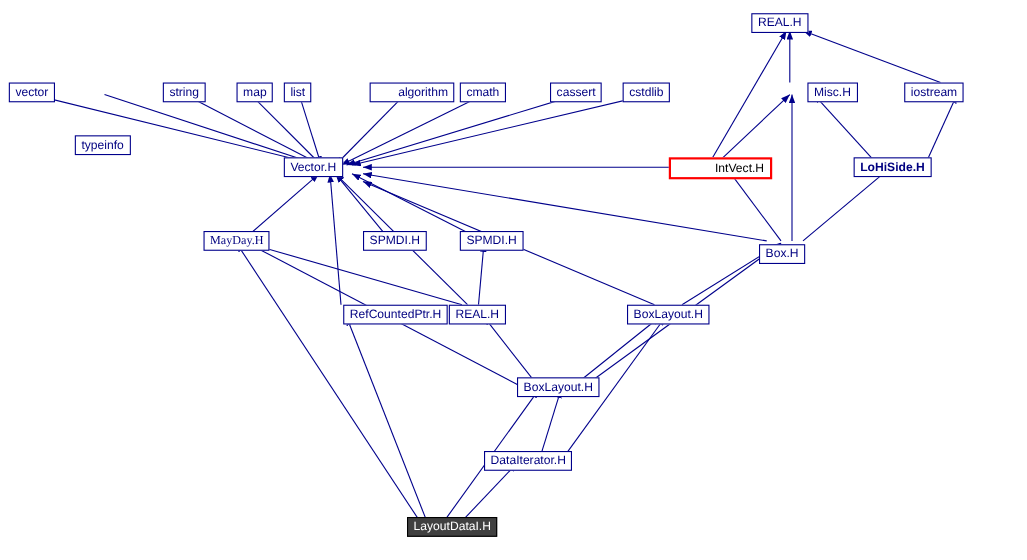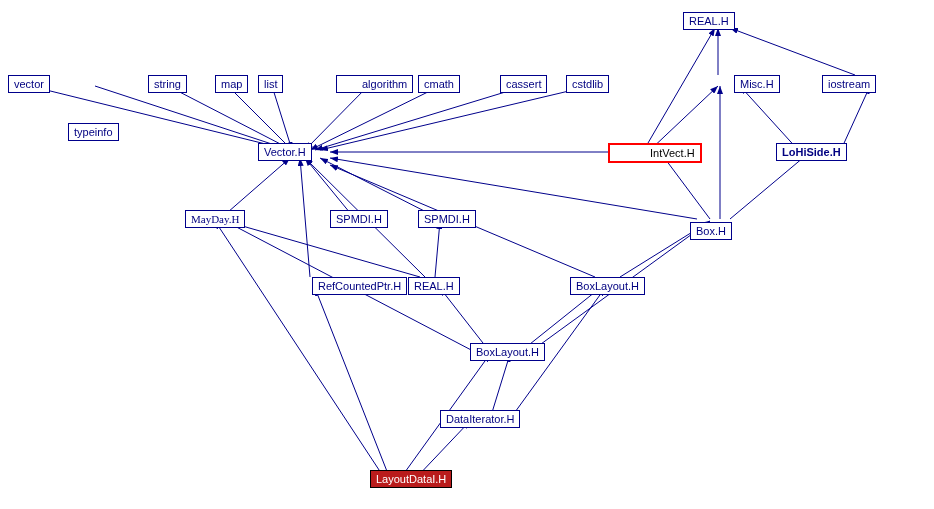--- a/index.html
+++ b/index.html
@@ -33,21 +33,21 @@
       color: #000080;
       white-space: nowrap;
       text-align: center;
     }
     .node.highlighted {
       border: 2px solid #ff0000;
       color: #000000;
       padding-left: 40px;
     }
     .node.dark {
-      background: #b91c1c;
+      background: #404040;
       color: #ffffff;
       border: 1px solid #000000;
     }
   </style>
 </head>
 <body>
 
 <div id="diagram-container">
   <svg id="arrows">
     <defs>

